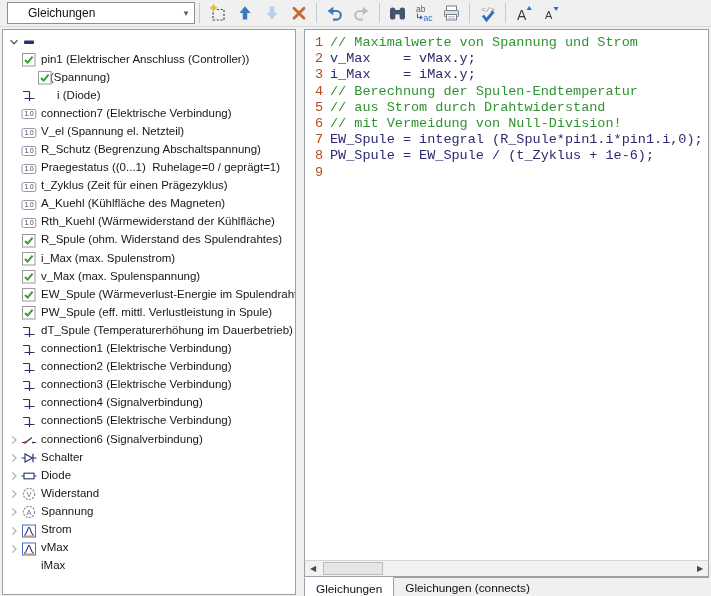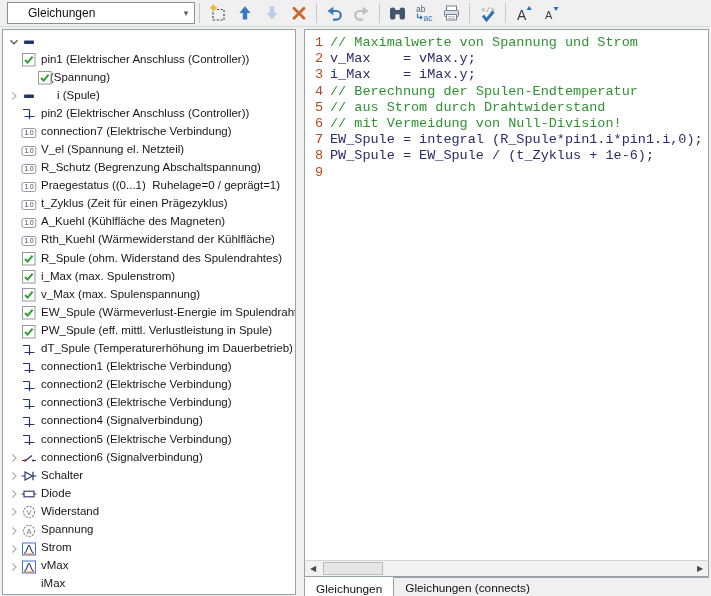--- a/index.html
+++ b/index.html
@@ -188,34 +188,21 @@
           <span class="tlabel">v (Spannung)</span>
         </div>
         <div class="trow" style="padding-left: 20px;">
           <span class="texp"></span>
           <span class="ticon">
             <svg width="16" height="16">
               <rect x="1.5" y="1.5" width="12.5" height="12.5" fill="#fff" stroke="#9a9a9a"></rect>
               <path d="M4 8 L6.6 10.6 L11.6 4.6" stroke="#2da02d" stroke-width="2" fill="none"></path>
             </svg>
           </span>
-          <span class="tlabel">i (Spule)</span>
-        </div>
-        <div class="trow">
-          <span class="texp">
-            <svg width="10" height="10">
-              <path d="M3.4 1.4 L7 5 L3.4 8.6" stroke="#b0b0b0" stroke-width="1.3" fill="none"></path>
-            </svg>
-          </span>
-          <span class="ticon">
-            <svg width="16" height="16">
-              <rect x="3" y="6.5" width="10" height="3.6" rx="1" fill="#24356b"></rect>
-            </svg>
-          </span>
-          <span class="tlabel">pin2 (Elektrischer Anschluss (Controller))</span>
+          <span class="tlabel">i (Diode)</span>
         </div>
         <div class="trow">
           <span class="texp"></span>
           <span class="ticon">
             <svg width="16" height="16">
               <path d="M2 3.5 H8.5 M8.5 3.5 V13 M3.5 10.5 H13.5" stroke="#24356b" stroke-width="1.2" fill="none"></path>
             </svg>
           </span>
           <span class="tlabel">connection7 (Elektrische Verbindung)</span>
         </div>

